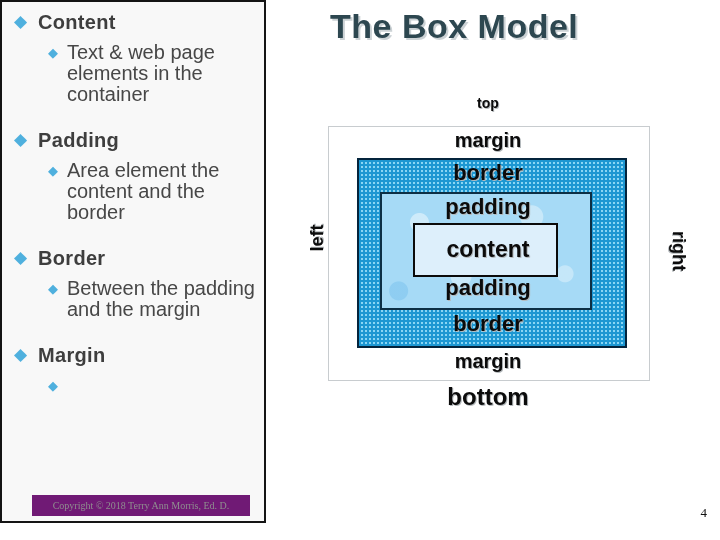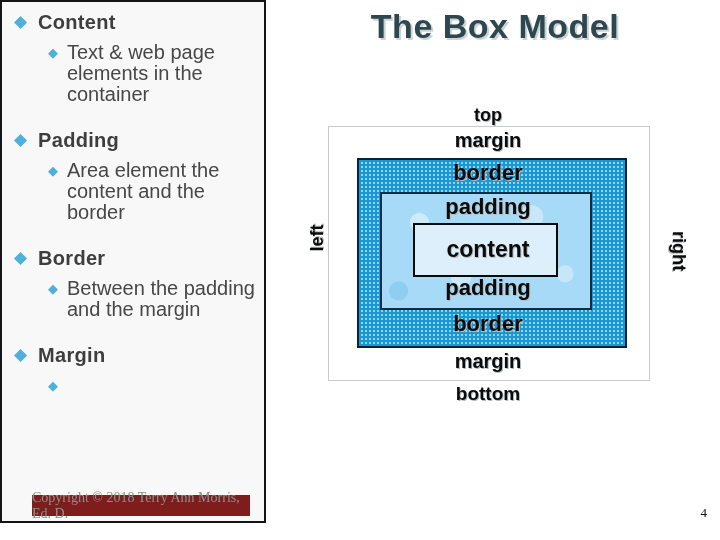--- a/index.html
+++ b/index.html
@@ -15,27 +15,27 @@
     padding-top:7px;
   }
   .h-row{display:flex; align-items:flex-start; padding-left:12px; margin-bottom:7px;}
   .bullet1{color:#4fb0de; font-size:17px; line-height:26px; margin-right:11px; flex:0 0 auto;}
   .h-text{font-size:20px; font-weight:bold; color:#3e3e3e; line-height:26px; letter-spacing:0.3px;}
   .d-row{display:flex; align-items:flex-start; padding-left:46px; margin-bottom:22px;}
   .bullet2{color:#4fb0de; font-size:13px; line-height:21px; margin-right:9px; flex:0 0 auto;}
   .d-text{font-size:20px; color:#474747; line-height:21px; white-space:pre-line;}
   .copyright{
     position:absolute; left:30px; bottom:5px; width:218px; height:21px;
-    background:#7f1d1d; display:flex; align-items:center; justify-content:center;
-    font-family:"Liberation Serif", serif; font-size:14px; color:#8f8f8f;
+    background:#701a75; display:flex; align-items:center; justify-content:center;
+    font-family:"Liberation Serif", serif; font-size:10px; color:#8f8f8f;
   }
 
   
   .title{
-    position:absolute; left:330px; top:7px; width:330px; text-align:center;
+    position:absolute; left:330px; top:7px; width:330px; text-align:left;
     font-size:34px; font-weight:bold; color:#2d4750;
     text-shadow:2px 2px 0 #ccd2d5; letter-spacing:0.5px;
   }
 
   
   .dbox{position:absolute; box-sizing:border-box;}
   .margin-box{left:328px; top:126px; width:322px; height:255px; background:#ffffff; border:1px solid #c8cccf;}
   .border-box{
     left:357px; top:158px; width:270px; height:190px; border:2px solid #04243c;
     background-color:#1d97d2;
@@ -53,29 +53,29 @@
       radial-gradient(circle at 8% 85%, rgba(124,195,238,0.55) 0 9px, rgba(0,0,0,0) 10px),
       radial-gradient(circle at 55% 45%, rgba(124,195,238,0.45) 0 12px, rgba(0,0,0,0) 13px);
   }
   .content-box{left:413px; top:223px; width:145px; height:54px; background:#ddeffb; border:2px solid #0a0a0a;}
 
   
   .dlabel{
     position:absolute; left:326px; width:324px; text-align:center;
     font-weight:bold; color:#0b0b0b; text-shadow:1px 1px 0 #b5babd; line-height:1.1;
   }
-  .lab-top{top:106px; font-size:18px;}
+  .lab-top{top:96px; font-size:14px;}
   .lab-margin-top{top:129px; font-size:20px;}
   .lab-border-top{top:161px; font-size:22px;}
   .lab-padding-top{top:195px; font-size:22px;}
   .lab-content{top:237px; font-size:23px;}
   .lab-padding-bottom{top:276px; font-size:22px;}
   .lab-border-bottom{top:312px; font-size:22px;}
   .lab-margin-bottom{top:350px; font-size:20px;}
-  .lab-bottom{top:384px; font-size:19px;}
+  .lab-bottom{top:384px; font-size:24px;}
   .side-label{
     position:absolute; font-weight:bold; font-size:18px; color:#0b0b0b;
     text-shadow:1px 1px 0 #b5babd; white-space:nowrap;
   }
   .side-left{left:317px; top:238px; transform:translate(-50%,-50%) rotate(-90deg);}
   .side-right{left:678px; top:251px; transform:translate(-50%,-50%) rotate(90deg);}
 
   
   .page-num{
     position:absolute; right:13px; bottom:19px; font-size:13px; color:#111111;

